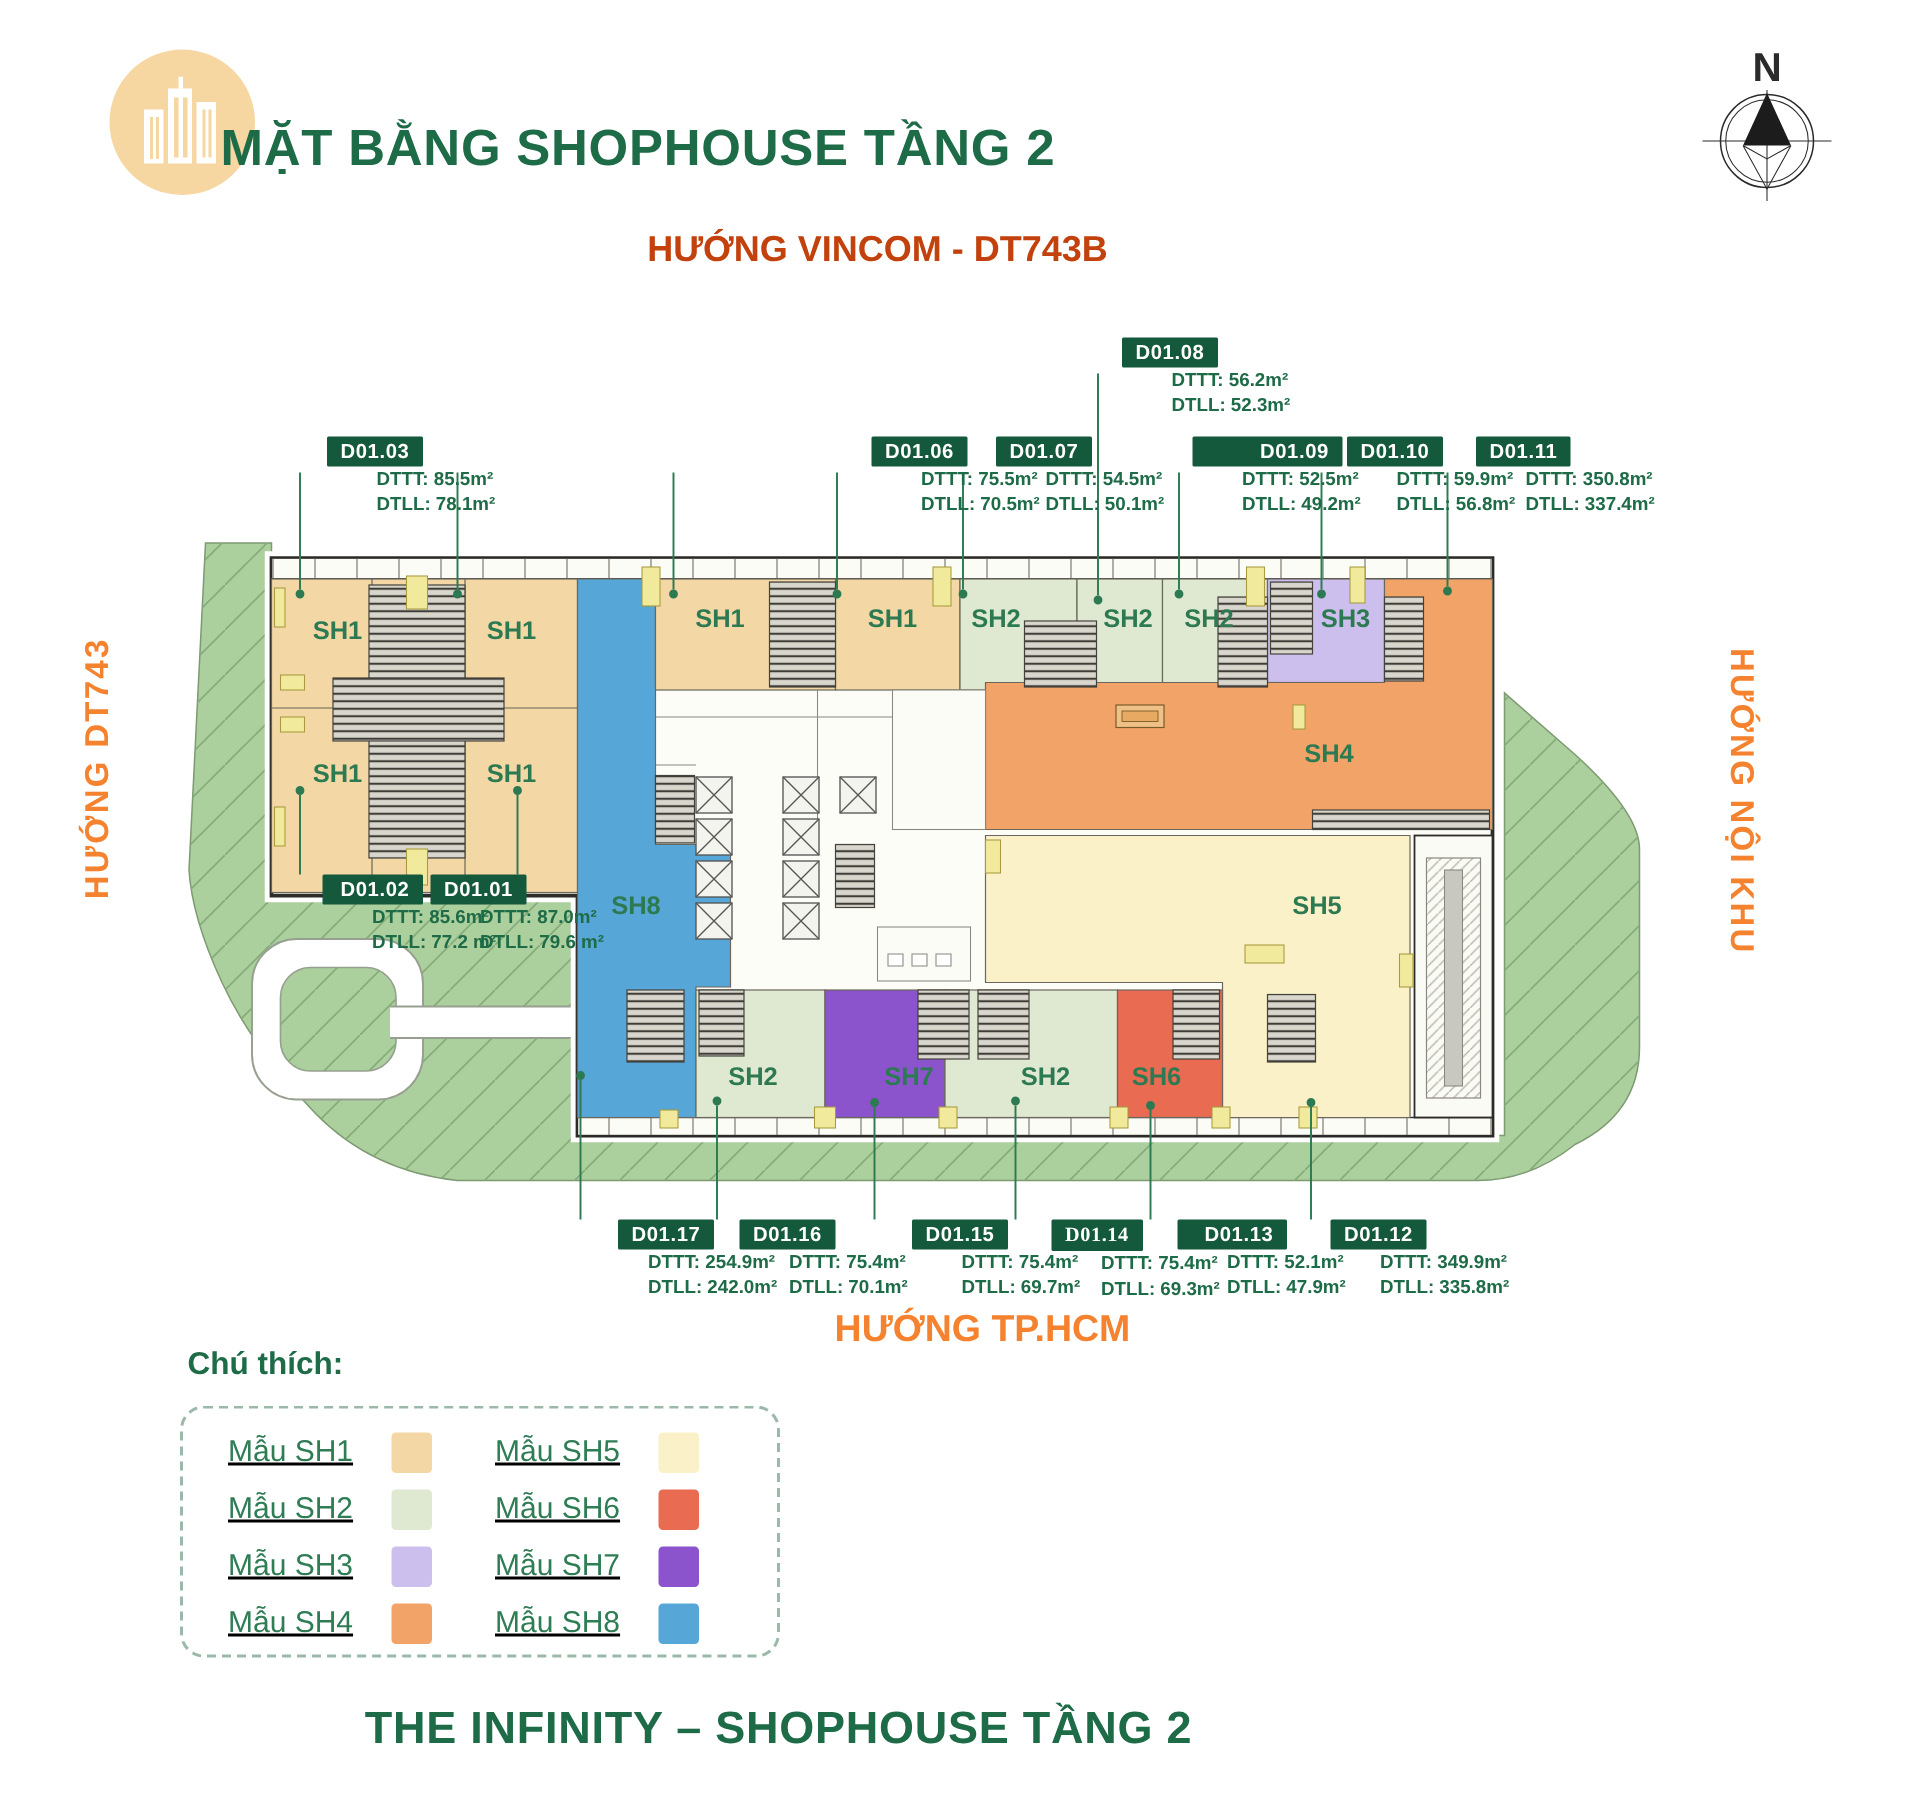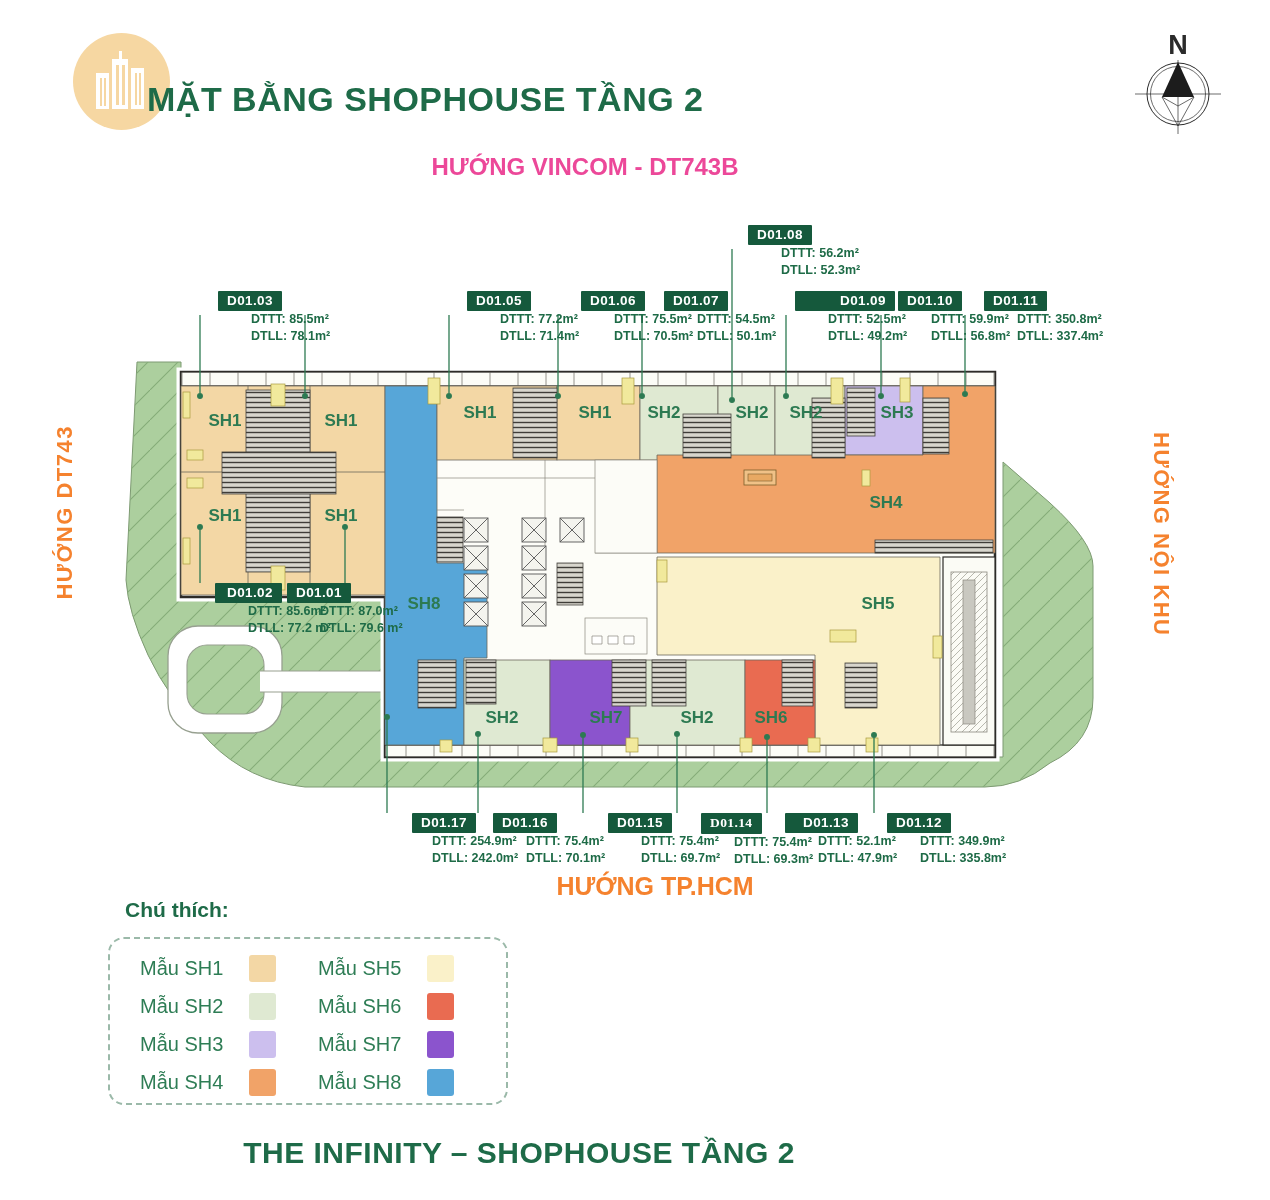--- a/index.html
+++ b/index.html
@@ -5,38 +5,38 @@
   html,body{margin:0;padding:0;background:#ffffff;}
   #page{position:relative;width:1270px;height:1200px;background:#fff;overflow:hidden;
         font-family:"Liberation Sans",sans-serif;}
   #plan-svg{position:absolute;left:0;top:0;z-index:1;}
   
   .logo{position:absolute;left:73px;top:33px;width:97px;height:97px;border-radius:50%;
         background:#f6d7a2;z-index:2;display:flex;align-items:center;justify-content:center;}
   .page-title{position:absolute;left:147px;top:80px;font-size:34px;font-weight:bold;
         color:#1e6b48;z-index:3;letter-spacing:.5px;white-space:nowrap;}
   .dir-top{position:absolute;left:400px;top:153px;width:370px;text-align:center;
-        font-size:24px;font-weight:bold;color:#ec4899;z-index:3;}
+        font-size:24px;font-weight:bold;color:#c2410c;z-index:3;}
   .dir-bottom{position:absolute;left:500px;top:872px;width:310px;text-align:center;
         font-size:25px;font-weight:bold;color:#f5822e;z-index:3;}
   .vtext{position:absolute;font-weight:bold;color:#f5822e;font-size:22px;
         letter-spacing:1.5px;z-index:3;white-space:nowrap;}
   .vleft{left:52px;top:425px;writing-mode:vertical-rl;transform:rotate(180deg);}
   .vright{left:1148px;top:432px;writing-mode:vertical-rl;}
   
   .al{position:absolute;width:140px;font-weight:bold;z-index:5;}
   .al-box{display:inline-block;margin-left:13px;background:#15593c;color:#fff;
         font-size:13.5px;letter-spacing:.4px;padding:2px 9px 3px;border-radius:1px;}
   .al-t{font-size:12.5px;color:#1e6b47;line-height:15.5px;margin-top:1px;white-space:nowrap;padding-left:46px;}
   
   .legend-title{position:absolute;left:125px;top:898px;font-size:21px;font-weight:bold;
         color:#1e6b48;z-index:3;}
-  .legend{position:absolute;left:108px;top:937px;width:400px;height:168px;z-index:3;
+  .legend{position:absolute;left:120px;top:937px;width:400px;height:168px;z-index:3;
         border:2px dashed #9bb9a9;border-radius:16px;display:flex;gap:42px;
-        padding:16px 0 0 30px;box-sizing:border-box;}
+        padding:16px 0 0 30px;box-sizing:border-box;text-decoration:underline;}
   .legend-col{display:flex;flex-direction:column;gap:11px;}
   .legend-item{display:flex;align-items:center;height:27px;}
   .legend-item .lbl{width:103px;font-size:20px;color:#2e7d55;}
   .swatch{width:27px;height:27px;border-radius:3px;margin-left:6px;}
   .footer-title{position:absolute;left:0;top:1136px;width:1038px;text-align:center;
         font-size:30px;font-weight:bold;color:#1e6b48;letter-spacing:.5px;z-index:3;}
 </style>
 </head>
 <body>
 
@@ -285,25 +285,20 @@
   <div class="al" style="left:202px;top:583px">
     <div class="al-box" style="background: rgb(21, 89, 60); padding-left: 12px;">D01.02</div>
     <div class="al-t">DTTT: 85.6m²</div>
     <div class="al-t">DTLL: 77.2 m²</div>
   </div>
   <div class="al" style="left:205px;top:291px">
     <div class="al-box" style="background: rgb(21, 89, 60);">D01.03</div>
     <div class="al-t">DTTT: 85.5m²</div>
     <div class="al-t">DTLL: 78.1m²</div>
   </div>
-  <div class="al" style="left:454px;top:291px">
-    <div class="al-box" style="background: rgb(21, 89, 60);">D01.05</div>
-    <div class="al-t">DTTT: 77.2m²</div>
-    <div class="al-t">DTLL: 71.4m²</div>
-  </div>
   <div class="al" style="left:568px;top:291px">
     <div class="al-box" style="background: rgb(21, 89, 60);">D01.06</div>
     <div class="al-t">DTTT: 75.5m²</div>
     <div class="al-t">DTLL: 70.5m²</div>
   </div>
   <div class="al" style="left:651px;top:291px">
     <div class="al-box" style="background: rgb(21, 89, 60);">D01.07</div>
     <div class="al-t">DTTT: 54.5m²</div>
     <div class="al-t">DTLL: 50.1m²</div>
   </div>

